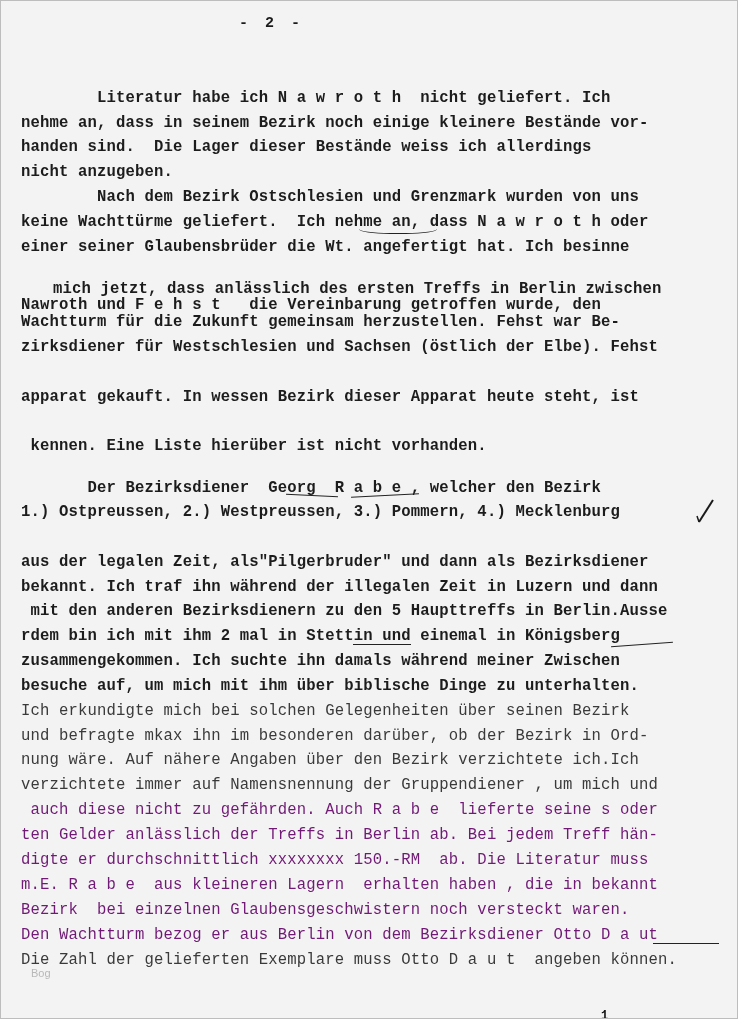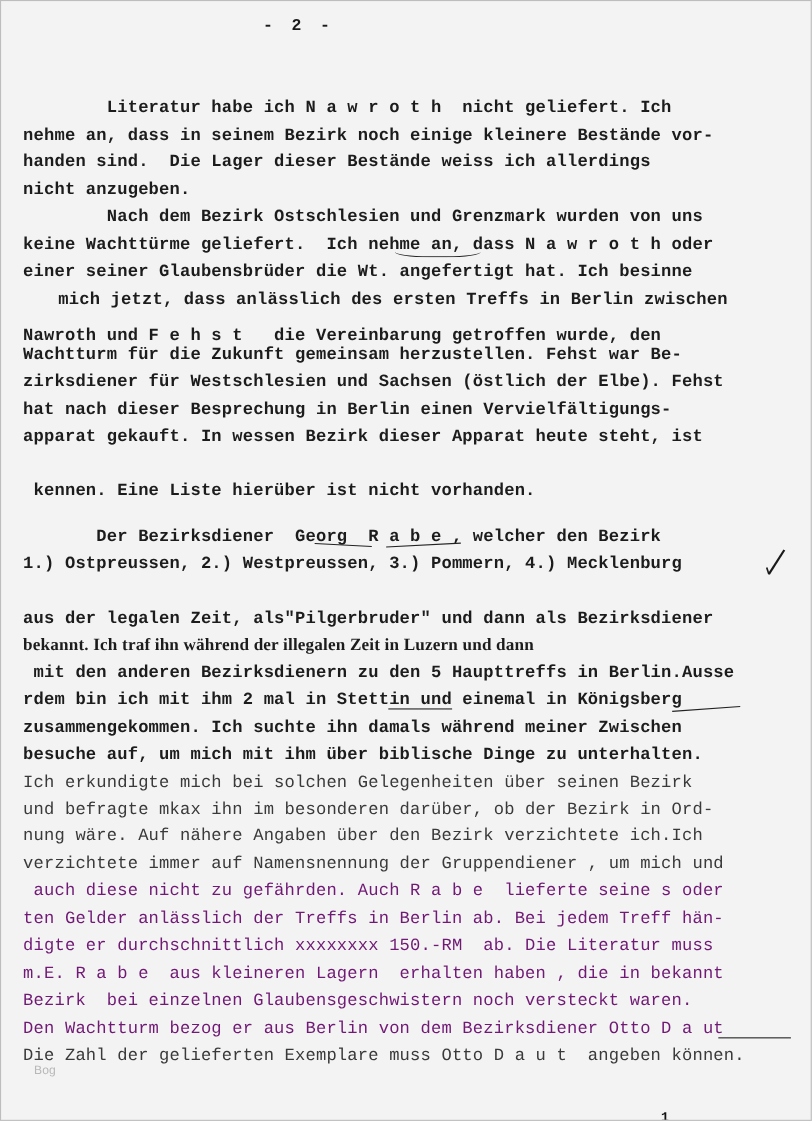--- a/index.html
+++ b/index.html
@@ -95,38 +95,37 @@
 
   <div class="line" style="top:88px;">        Literatur habe ich N a w r o t h  nicht geliefert. Ich</div>
   <div class="line" style="top:113px;">nehme an, dass in seinem Bezirk noch einige kleinere Bestände vor-</div>
   <div class="line" style="top:137px;">handen sind.  Die Lager dieser Bestände weiss ich allerdings</div>
   <div class="line" style="top:162px;">nicht anzugeben.</div>
 
   <div class="line" style="top:187px;">        Nach dem Bezirk Ostschlesien und Grenzmark wurden von uns</div>
   <div class="line" style="top:212px;">keine Wachttürme geliefert.  Ich nehme an, dass N a w r o t h oder</div>
   <div class="ul curved" style="left:358px; top:228px; width:78px;"></div>
   <div class="line" style="top:237px;">einer seiner Glaubensbrüder die Wt. angefertigt hat. Ich besinne</div>
-  <div class="line" style="top:262px;padding-left:32px;">mich jetzt, dass anlässlich des ersten Treffs in Berlin zwischen</div>
+  <div class="line" style="top:279px;padding-left:32px;">mich jetzt, dass anlässlich des ersten Treffs in Berlin zwischen</div>
   <div class="line" style="top:295px;">Nawroth und F e h s t   die Vereinbarung getroffen wurde, den</div>
   <div class="line" style="top:312px;">Wachtturm für die Zukunft gemeinsam herzustellen. Fehst war Be-</div>
   <div class="line" style="top:337px;">zirksdiener für Westschlesien und Sachsen (östlich der Elbe). Fehst</div>
-  <div class="line" style="top:362px;">hat nach dieser Besprechung in Berlin einen Vervielfältigungs-</div>
   <div class="line" style="top:387px;">apparat gekauft. In wessen Bezirk dieser Apparat heute steht, ist</div>
   <div class="line" style="top:436px;"> kennen. Eine Liste hierüber ist nicht vorhanden.</div>
 
   <div class="line" style="top:478px;">       Der Bezirksdiener  Georg  R a b e , welcher den Bezirk</div>
   <div class="ul" style="left:285px; top:494px; width:52px; transform:rotate(3deg);"></div>
   <div class="ul" style="left:350px; top:494px; width:68px; transform:rotate(-3deg);"></div>
   <div class="line" style="top:502px;">1.) Ostpreussen, 2.) Westpreussen, 3.) Pommern, 4.) Mecklenburg</div>
   <svg class="slash-mark" viewBox="0 0 24 26">
     <line x1="20" y1="2" x2="6" y2="24" stroke="#1a1a1a" stroke-width="2"></line>
     <line x1="6" y1="24" x2="4" y2="18" stroke="#1a1a1a" stroke-width="1.5"></line>
   </svg>
   <div class="line" style="top:552px;">aus der legalen Zeit, als"Pilgerbruder" und dann als Bezirksdiener</div>
-  <div class="line" style="top:577px;font-family:Liberation Serif, serif;">bekannt. Ich traf ihn während der illegalen Zeit in Luzern und dann</div>
+  <div class="line" style="top:577px;">bekannt. Ich traf ihn während der illegalen Zeit in Luzern und dann</div>
   <div class="line" style="top:601px;"> mit den anderen Bezirksdienern zu den 5 Haupttreffs in Berlin.Ausse</div>
   <div class="line" style="top:626px;">rdem bin ich mit ihm 2 mal in Stettin und einemal in Königsberg</div>
   <div class="ul" style="left:352px; top:643px; width:58px;"></div>
   <div class="ul" style="left:610px; top:643px; width:62px; transform:rotate(-4deg);"></div>
   <div class="line" style="top:651px;">zusammengekommen. Ich suchte ihn damals während meiner Zwischen</div>
   <div class="line" style="top:676px;">besuche auf, um mich mit ihm über biblische Dinge zu unterhalten.</div>
   <div class="line faded" style="top:701px;">Ich erkundigte mich bei solchen Gelegenheiten über seinen Bezirk</div>
   <div class="line faded" style="top:726px;">und befragte mkax ihn im besonderen darüber, ob der Bezirk in Ord-</div>
   <div class="line faded" style="top:750px;">nung wäre. Auf nähere Angaben über den Bezirk verzichtete ich.Ich</div>
   <div class="line faded" style="top:775px;">verzichtete immer auf Namensnennung der Gruppendiener , um mich und</div>

